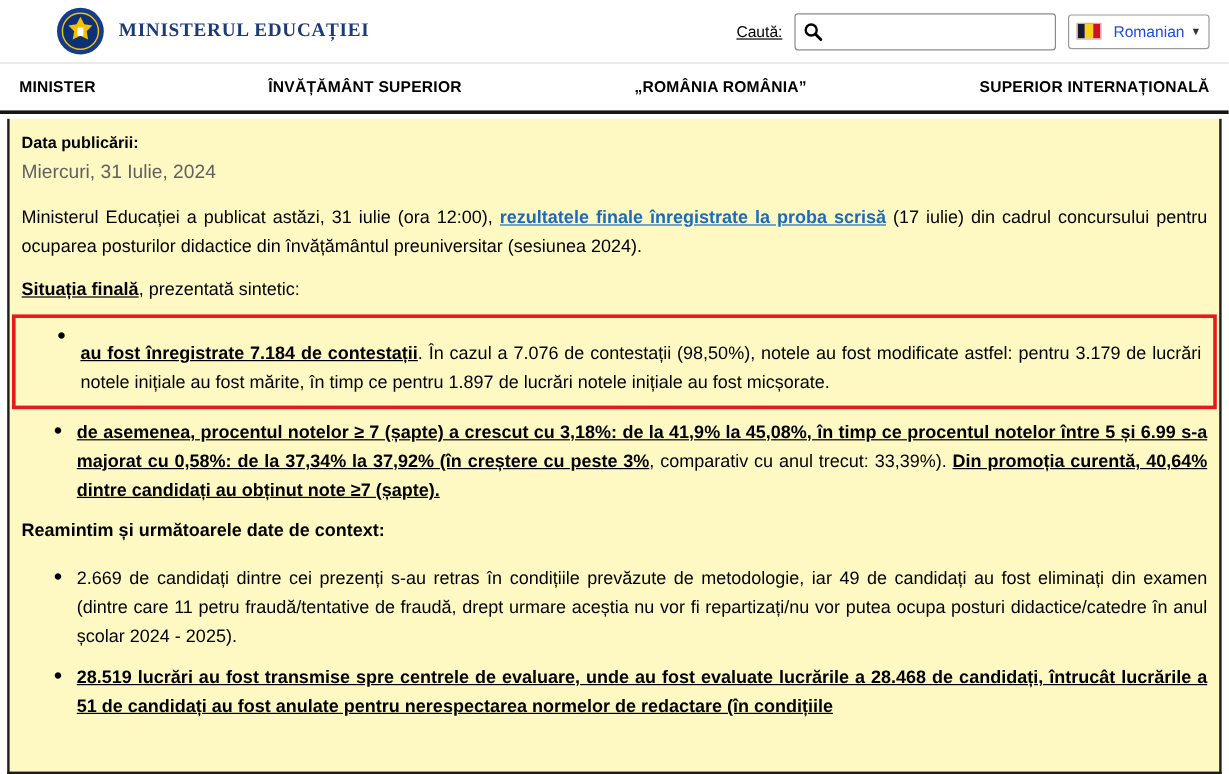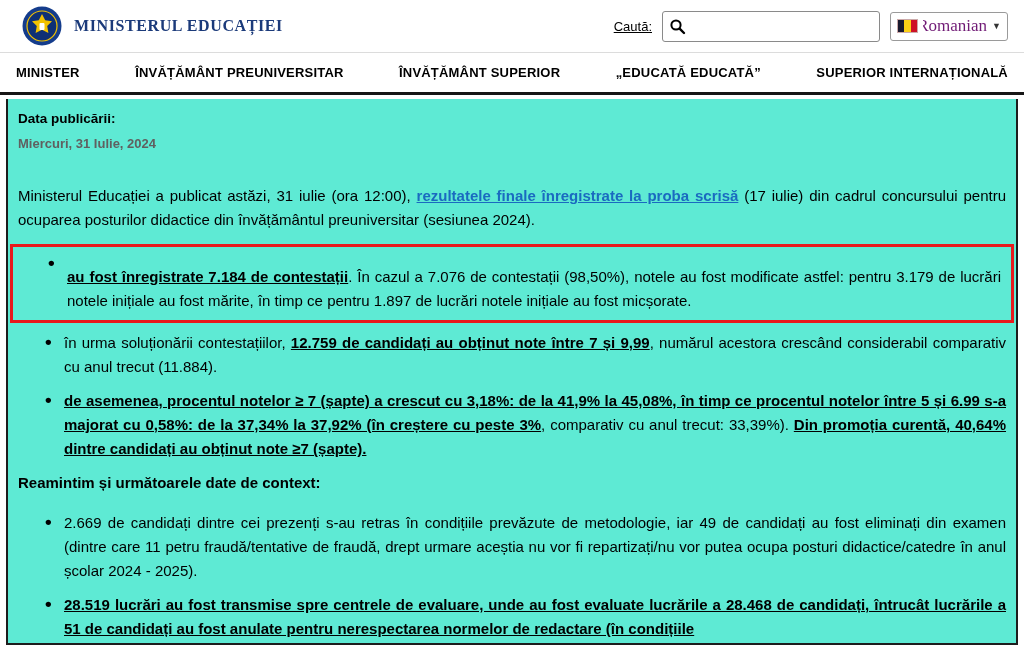--- a/index.html
+++ b/index.html
@@ -1,60 +1,60 @@
 <!DOCTYPE html>
 <html><head>
 <meta charset="utf-8">
 <style>
   * { box-sizing: border-box; margin: 0; padding: 0; }
   html, body { width: 1024px; height: 645px; overflow: hidden; background: #fff;
                font-family: "Liberation Sans", sans-serif; color: #000; }
 
   
   .topbar { height: 52px; display: flex; align-items: center;
-            justify-content: space-between; padding: 0 16px 0 22px; background: #fff; }
+            justify-content: space-between; padding: 0 16px 0 22px; background: #fff; margin-left: 25px; }
   .brand { display: flex; align-items: center; gap: 12px; cursor: pointer; }
   .logo svg { display: block; }
   .brand-title { font-family: "Liberation Serif", serif; font-weight: bold;
                  font-size: 16px; letter-spacing: 0.6px; color: #1b3a7a; }
   .header-right { display: flex; align-items: center; gap: 10px; }
   .search-label { font-size: 13px; color: #000; text-decoration: underline; }
   .search-box { width: 218px; height: 31px; border: 1.5px solid #8a8a8a; border-radius: 3px;
                 display: flex; align-items: center; padding: 0 6px; background: #fff; }
   .search-icon { display: flex; align-items: center; margin-right: 4px; cursor: pointer; }
   .search-box input { border: none; outline: none; flex: 1; height: 24px;
                       font-size: 13px; font-family: "Liberation Sans", sans-serif; min-width: 0; }
   .lang-select { width: 118px; height: 29px; border: 1.5px solid #9a9a9a; border-radius: 3px;
                  display: flex; align-items: center; padding: 0 6px; gap: 5px;
                  background: #fff; cursor: pointer; }
   .flag { display: inline-flex; width: 21px; height: 14px; border: 1px solid #caa;
           flex: none; overflow: hidden; }
   .flag i { flex: 1; display: block; }
   .flag .f1 { background: #1a1a2e; }
   .flag .f2 { background: #fcd116; }
   .flag .f3 { background: #ce1126; }
-  .lang-text { flex: 1; font-size: 17px; color: #701a75; white-space: nowrap;
-               overflow: hidden; direction: rtl; font-family: Liberation Serif, serif; }
+  .lang-text { flex: 1; font-size: 13px; color: #1d4ed8; white-space: nowrap;
+               overflow: hidden; direction: rtl; }
   .caret { font-size: 9px; color: #333; flex: none; }
 
   
   .mainnav { height: 43px; display: flex; align-items: center; justify-content: space-between;
              padding: 1px 16px; border-top: 1px solid #dcdcdc; border-bottom: 3px solid #161616; }
   .mainnav a { font-size: 13px; font-weight: bold; color: #000; text-decoration: none;
                letter-spacing: 0.2px; white-space: nowrap; cursor: pointer; }
 
   
   .frame { position: absolute; top: 99px; left: 6px; right: 6px; bottom: 0;
-           border: 2px solid #1d1d1d; border-top: none; overflow: hidden; background: #5eead4; }
+           border: 2px solid #1d1d1d; border-top: none; overflow: hidden; background: #fef9c3; }
   .content { padding: 8px 10px 0 10px; font-size: 15px; line-height: 24px; }
   .content p { text-align: justify; }
   .b { font-weight: bold; text-decoration: underline; }
   .link { color: #1a6ac0; font-weight: bold; cursor: pointer; }
   .date-label { font-size: 13.5px; font-weight: bold; margin-bottom: 1px; }
-  .date-value { font-size: 13px; font-weight: bold; color: #606060; margin-bottom: 28px; }
+  .date-value { font-size: 16px; font-weight: normal; color: #606060; margin-bottom: 14px; }
   .para { margin-bottom: 12px; }
   .situatia { margin-bottom: 8px; }
   .section-heading { font-weight: bold; margin-bottom: 16px; text-align: left; }
 
   ul.bullets { list-style: none; margin: 0 0 2px 0; }
   ul.bullets li { position: relative; padding-left: 46px; margin-bottom: 10px;
                   text-align: justify; }
   ul.bullets li::before { content: "\2022"; position: absolute; left: 27px; top: -1px;
                           font-size: 19px; font-weight: bold; }
   ul.bullets li.highlight { border: 3px solid #e8191c; margin-left: -8px; margin-right: -8px;
@@ -94,37 +94,36 @@
           <i class="f3"></i>
         </span>
       <span class="lang-text">Romanian</span>
       <span class="caret">▼</span>
     </div>
   </div>
 </header>
 
 <nav class="mainnav">
   <a>MINISTER</a>
-  <a>ÎNVĂȚĂMÂNT PREUNIVERSITAR</a>
   <a>ÎNVĂȚĂMÂNT SUPERIOR</a>
-  <a>„EDUCATĂ EDUCATĂ”</a>
+  <a>„ROMÂNIA ROMÂNIA”</a>
   <a>SUPERIOR INTERNAȚIONALĂ</a>
 </nav>
 
 <div class="frame">
   <main class="content">
     <p class="date-label">Data publicării:</p>
     <p class="date-value">Miercuri, 31 Iulie, 2024</p>
 
     <p class="para"><span>Ministerul Educației a publicat astăzi, 31 iulie (ora 12:00), </span><span class="b link">rezultatele finale înregistrate la proba scrisă</span><span> (17 iulie) din cadrul concursului pentru ocuparea posturilor didactice din învățământul preuniversitar (sesiunea 2024).</span></p>
 
+    <p class="para situatia"><span class="b">Situația finală</span><span>, prezentată sintetic:</span></p>
 
     <ul class="bullets">
       <li class="highlight"><span class="b">au fost înregistrate 7.184 de contestații</span><span>. În cazul a 7.076 de contestații (98,50%), notele au fost modificate astfel: pentru 3.179 de lucrări notele inițiale au fost mărite, în timp ce pentru 1.897 de lucrări notele inițiale au fost micșorate.</span></li>
-      <li><span>în urma soluționării contestațiilor, </span><span class="b">12.759 de candidați au obținut note între 7 și 9,99</span><span>, numărul acestora crescând considerabil comparativ cu anul trecut (11.884).</span></li>
       <li><span class="b">de asemenea, procentul notelor ≥ 7 (șapte) a crescut cu 3,18%: de la 41,9% la 45,08%, în timp ce procentul notelor între 5 și 6.99 s-a majorat cu 0,58%: de la 37,34% la 37,92% (în creștere cu peste 3%</span><span>, comparativ cu anul trecut: 33,39%). </span><span class="b">Din promoția curentă, 40,64% dintre candidați au obținut note ≥7 (șapte).</span></li>
     </ul>
 
     <p class="section-heading">Reamintim și următoarele date de context:</p>
 
     <ul class="bullets">
       <li><span>2.669 de candidați dintre cei prezenți s-au retras în condițiile prevăzute de metodologie, iar 49 de candidați au fost eliminați din examen (dintre care 11 petru fraudă/tentative de fraudă, drept urmare aceștia nu vor fi repartizați/nu vor putea ocupa posturi didactice/catedre în anul școlar 2024 - 2025).</span></li>
       <li><span class="b">28.519 lucrări au fost transmise spre centrele de evaluare, unde au fost evaluate lucrările a 28.468 de candidați, întrucât lucrările a 51 de candidați au fost anulate pentru nerespectarea normelor de redactare (în condițiile</span></li>
     </ul>
   </main>

